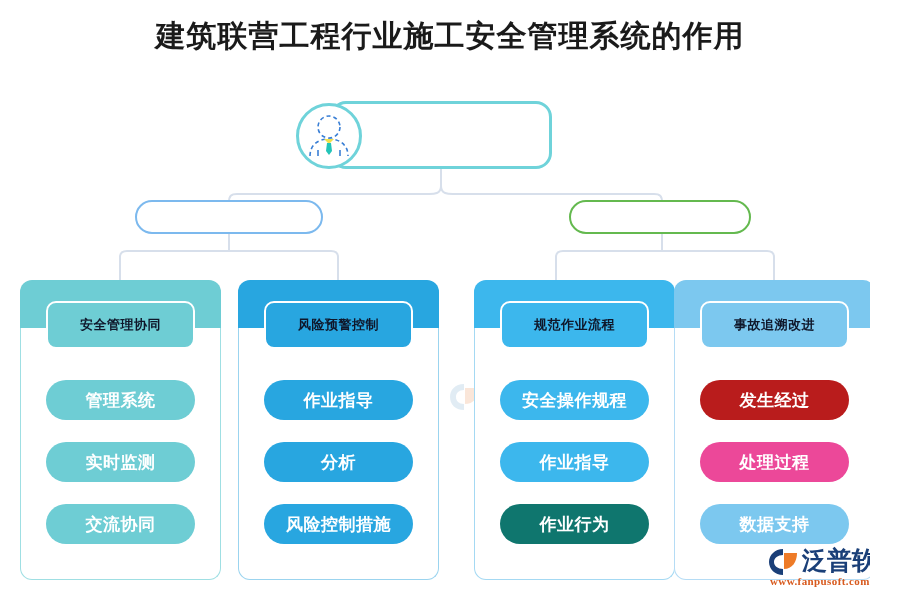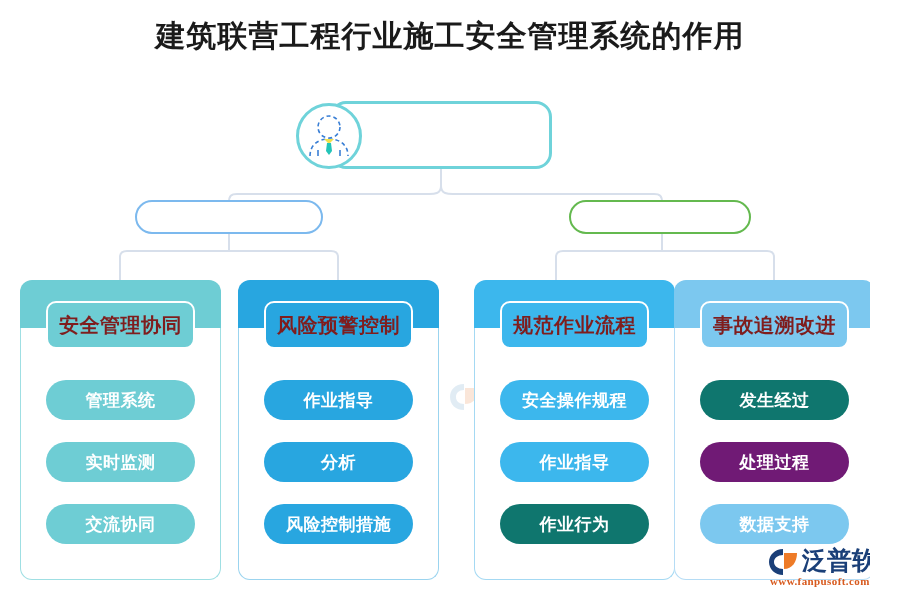--- a/index.html
+++ b/index.html
@@ -164,22 +164,22 @@
     left: 26px;
     top: 21px;
     width: 149px;
     height: 48px;
     border-radius: 10px;
     border: 2px solid #ffffff;
     box-sizing: border-box;
     display: flex;
     align-items: center;
     justify-content: center;
-    color: #7f1d1d;
-    font-size: 20px;
+    color: #0f172a;
+    font-size: 13px;
     font-weight: 700;
     letter-spacing: 0.5px;
     z-index: 4;
     font-family: "Liberation Serif", "DejaVu Serif", serif;
   }
   .card-items {
     position: absolute;
     left: 0;
     top: 100px;
     width: 100%;
@@ -324,22 +324,22 @@
       <div class="item-pill" style="background: rgb(60, 183, 237);">作业指导</div>
       <div class="item-pill" style="background: #0f766e;">作业行为</div>
     </div>
   </div>
 
   <div class="card" id="card3" style="left:674px;">
     <div class="card-top" style="background: rgb(124, 200, 239);"></div>
     <div class="card-body" style="border-top: none; border-right: 1.5px solid rgb(181, 220, 245); border-bottom: 1.5px solid rgb(181, 220, 245); border-left: 1.5px solid rgb(181, 220, 245); border-image: initial;"></div>
     <div class="card-head" style="background: rgb(124, 200, 239);">事故追溯改进</div>
     <div class="card-items">
-      <div class="item-pill" style="background: #0f766e;">发生经过</div>
-      <div class="item-pill" style="background: #701a75;">处理过程</div>
+      <div class="item-pill" style="background: #b91c1c;">发生经过</div>
+      <div class="item-pill" style="background: #ec4899;">处理过程</div>
       <div class="item-pill" style="background: rgb(124, 200, 239);">数据支持</div>
     </div>
   </div>
 
   <div class="brand">
     <svg class="brand-mark" viewBox="0 0 32 28">
       <path d="M15 1 C7 1 1 7 1 14 C1 21 7 27 15 27 L15 21 C10 21 6 18 6 14 C6 10 10 7 15 7 Z" fill="#1a3f78"></path>
       <path d="M16 5 L29 5 C29 14 24 21 16 21 Z" fill="#ee7b27"></path>
     </svg>
     <div class="brand-cn" style="color: rgb(26, 63, 120);">泛普软件</div>

